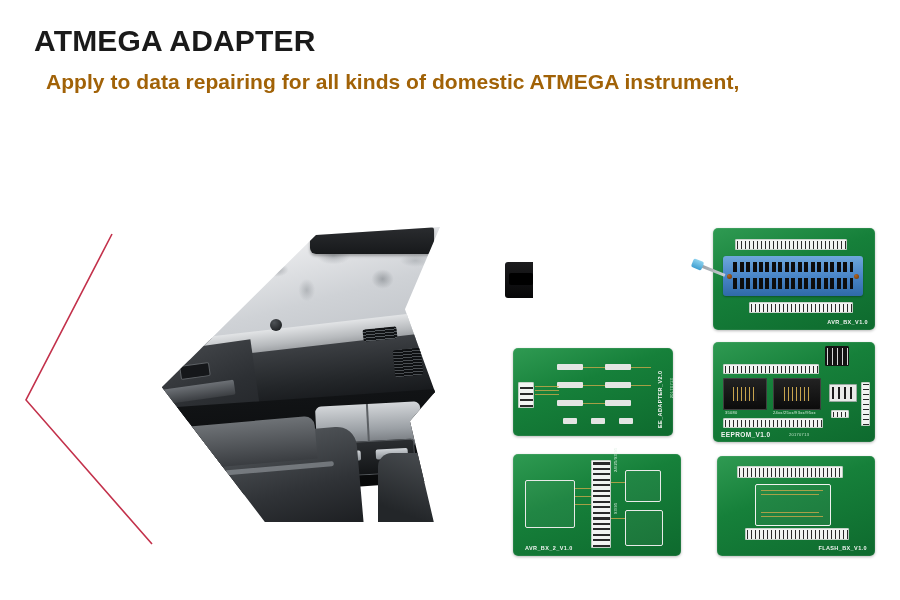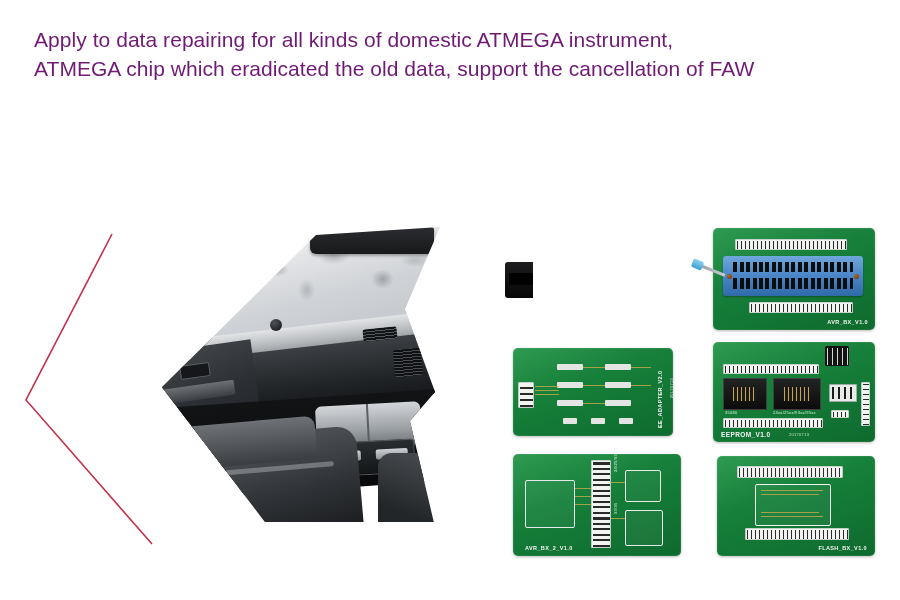--- a/index.html
+++ b/index.html
@@ -13,22 +13,22 @@
   #page{position:relative;width:900px;height:600px;overflow:hidden;background:#fff;}
 
   
   .text-block{position:absolute;left:34px;top:26px;width:700px;}
   .title{
     font-size:30px;font-weight:600;color:#1a1a1a;
     letter-spacing:0.2px;line-height:1.0;margin:0 0 6px 0;
     font-family:"Liberation Sans", sans-serif;
   }
   .desc{
-    font-size:21px;color:#701a75;line-height:1.38;
-    font-weight:400;margin:0;letter-spacing:0.05px;
+    font-size:21px;color:#a16207;line-height:1.38;
+    font-weight:700;margin:12px;letter-spacing:0.05px;
   }
   .desc span{display:block;white-space:nowrap;}
 
   
   .photo-area{position:absolute;left:20px;top:222px;width:450px;height:350px;}
 
   .chevron-svg{position:absolute;left:0;top:0;width:450px;height:350px;}
 
   .car-photo{
     position:absolute;left:110px;top:5px;width:310px;height:305px;
@@ -171,23 +171,23 @@
   .dip8{position:absolute;background:#e9ebe9;border-radius:1.5px;box-shadow:inset 0 0 0 .7px #7f968a;}
   .dip8:after{content:"";position:absolute;left:12%;top:18%;width:76%;height:64%;
     background:repeating-linear-gradient(90deg,#1c1c1c 0 2px,transparent 2px 6px);}
 </style>
 </head>
 <body>
 
 <div id="page">
 
   <div class="text-block">
+    <h1 class="title">ATMEGA ADAPTER</h1>
     <p class="desc">
       <span>Apply to data repairing for all kinds of domestic ATMEGA instrument,</span>
-      <span>ATMEGA chip which eradicated the old data, support the cancellation of FAW</span>
     </p>
   </div>
 
   <div class="photo-area">
 
     <svg class="chevron-svg" viewBox="0 0 450 350">
       <polyline points="92,12 6,178 132,322" fill="none" stroke="#c3314b" stroke-width="1.6"></polyline>
     </svg>
 
     <div class="car-photo">

